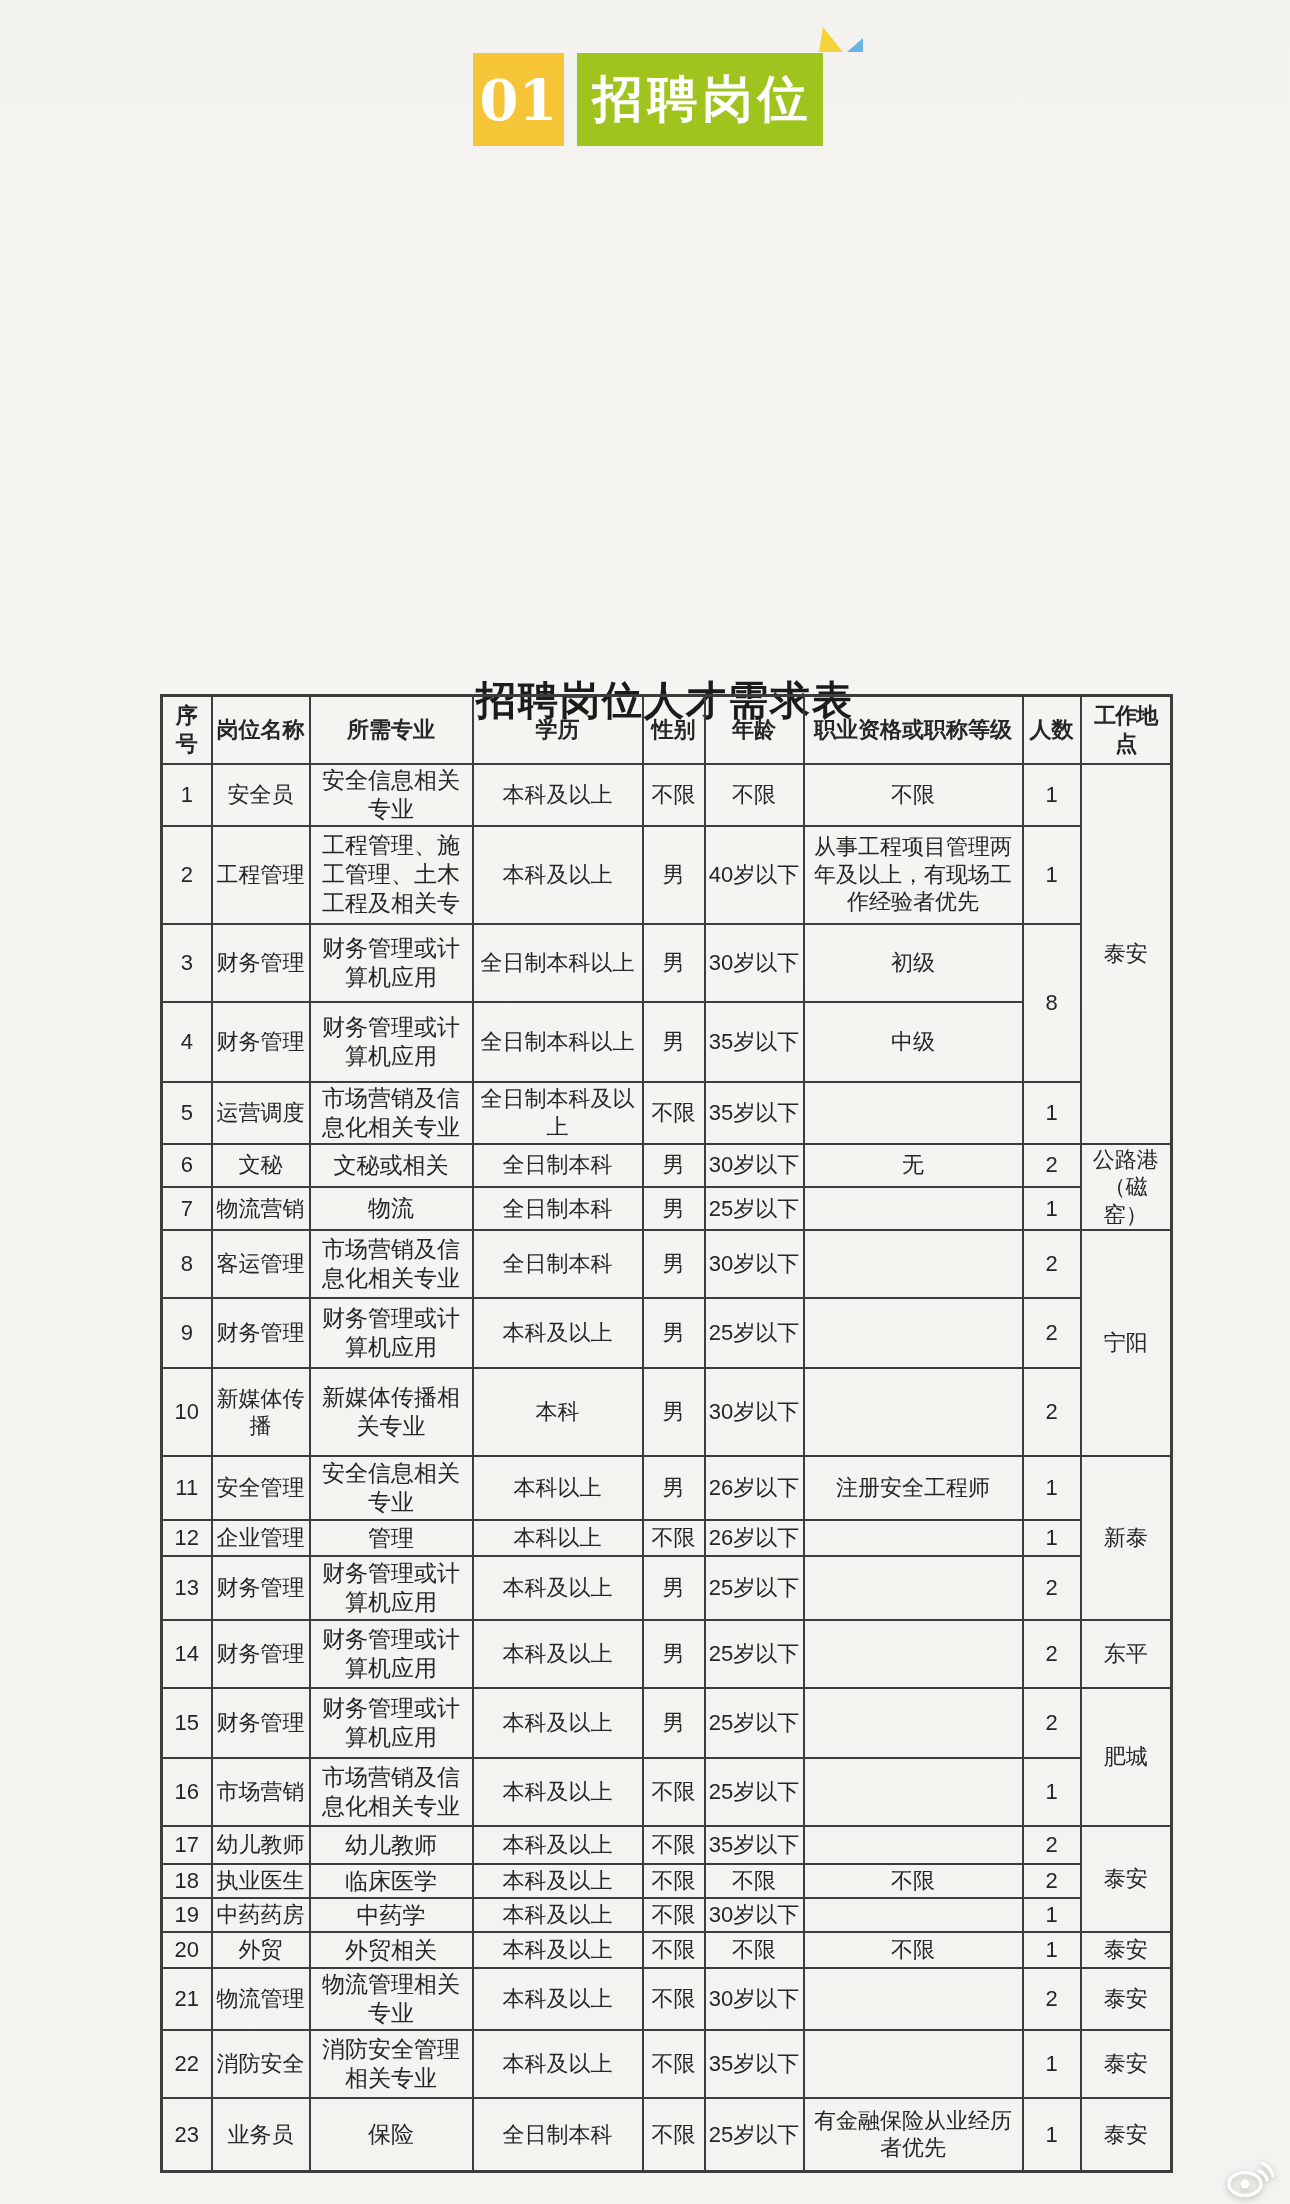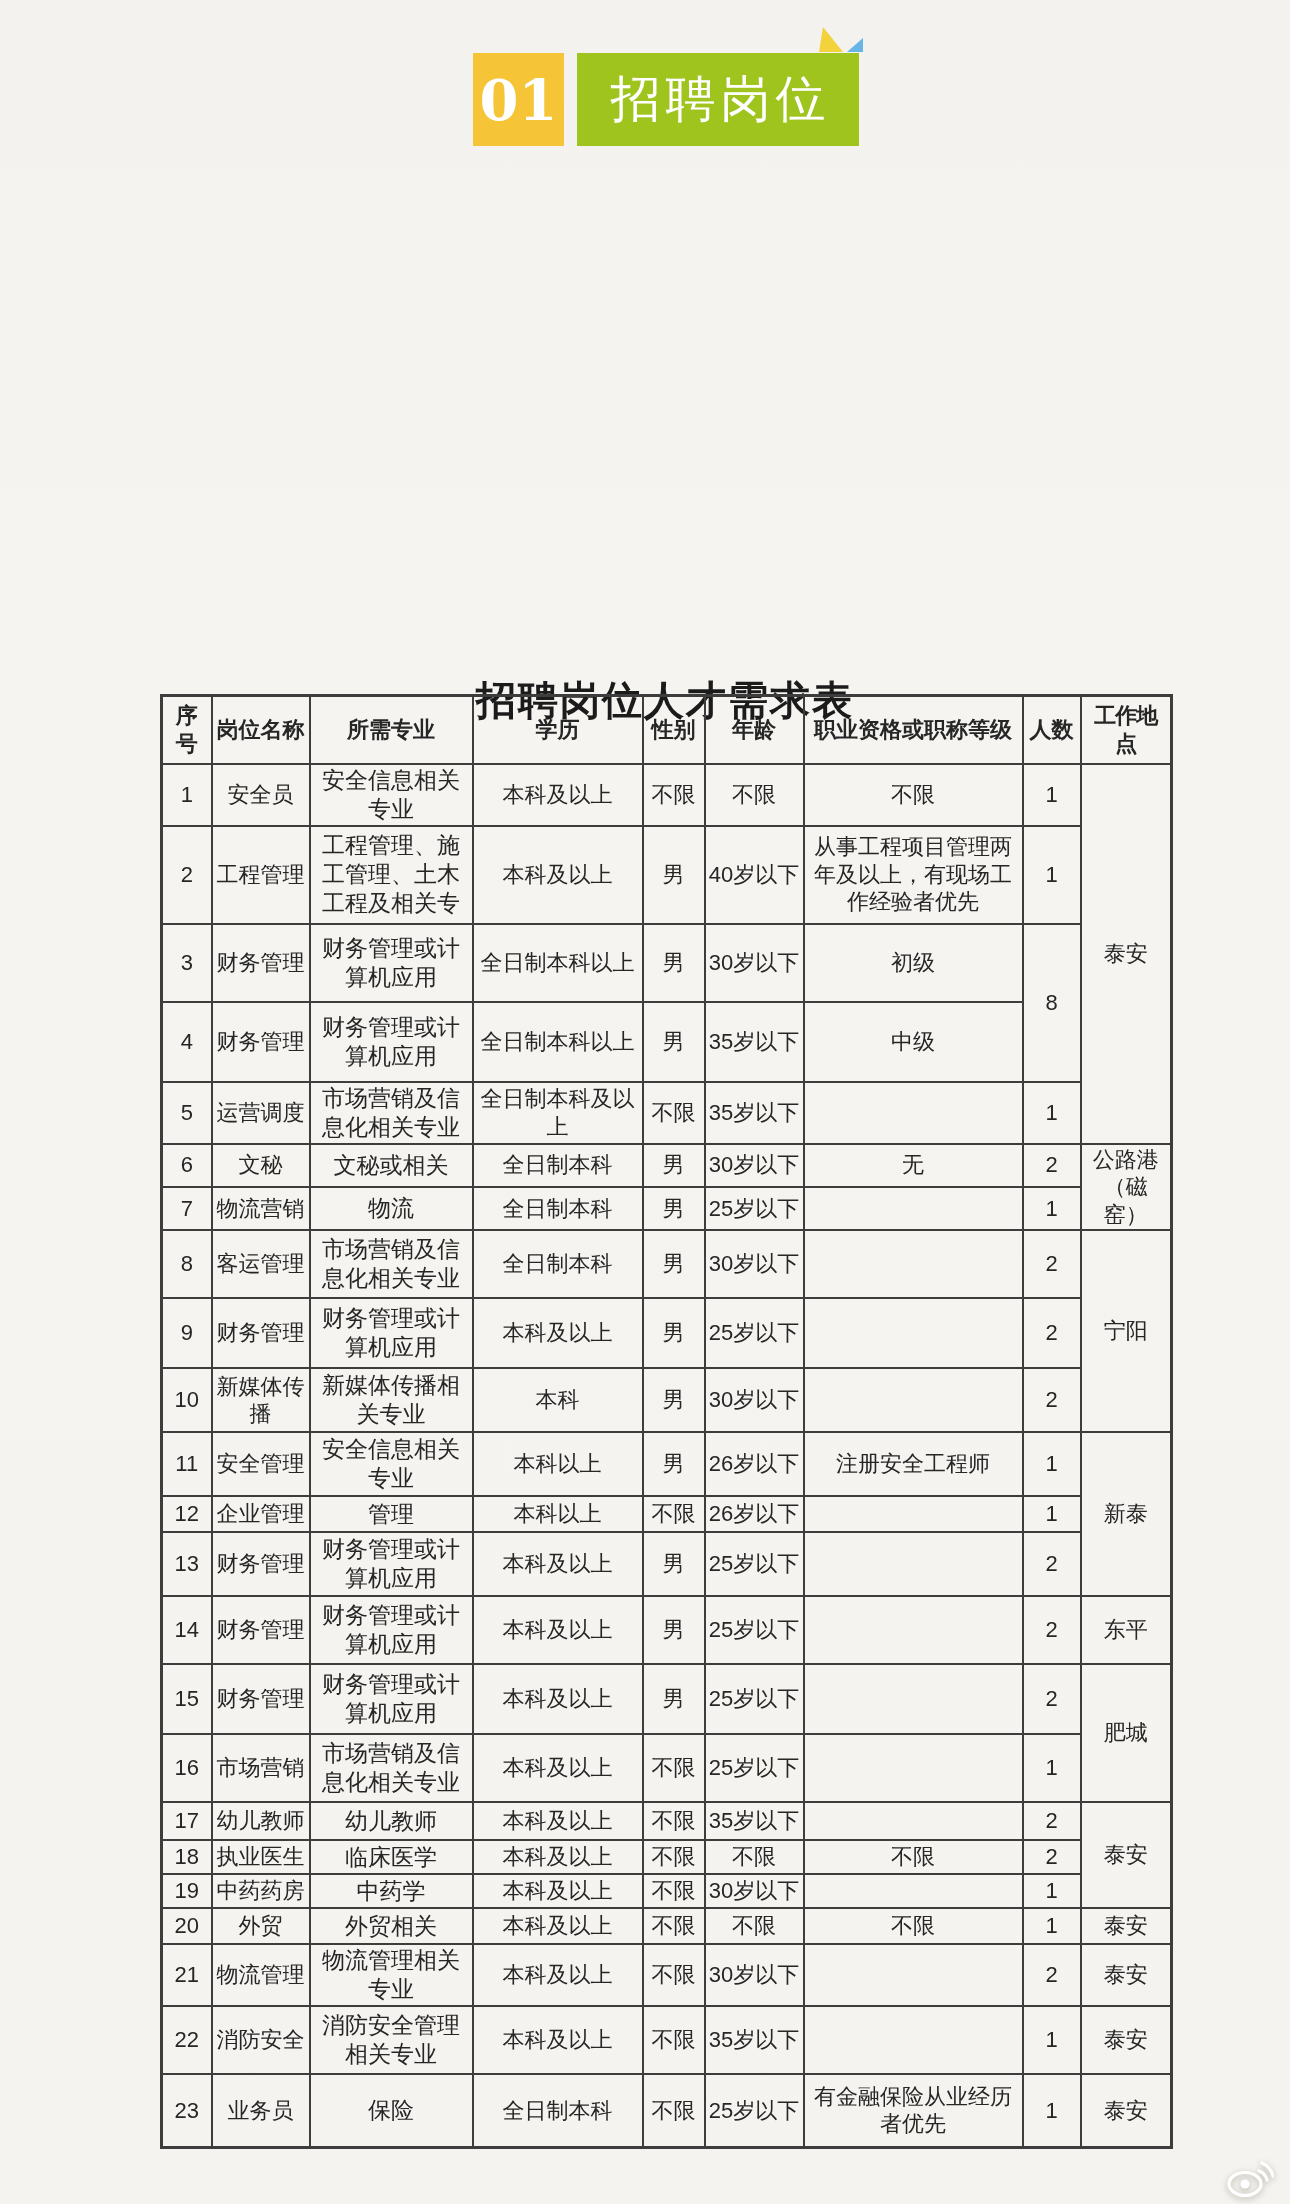--- a/index.html
+++ b/index.html
@@ -12,23 +12,23 @@
 
   
   .sec-header{position:absolute;left:0;top:0;width:100%;height:200px;}
   .badge-num{
     position:absolute;left:473px;top:53px;width:91px;height:93px;
     background:#f6c437;color:#ffffff;
     font-family:"DejaVu Serif",serif;font-size:56px;font-weight:600;
     display:flex;align-items:center;justify-content:center;
   }
   .badge-title{
-    position:absolute;left:577px;top:53px;width:282px;height:93px;
+    position:absolute;left:577px;top:53px;width:246px;height:93px;
     background:#9ec41d;color:#ffffff;
-    font-size:50px;font-weight:normal;letter-spacing:5px;
+    font-size:50px;font-weight:bold;letter-spacing:5px;
     display:flex;align-items:center;justify-content:center;
     padding-left:5px;box-sizing:border-box;
   }
   .corner-deco{position:absolute;left:818px;top:23px;}
 
   
   .intro{
     position:absolute;left:57px;top:238px;width:1192px;
     color:#57585a;font-size:40px;line-height:89px;letter-spacing:7px;
   }
@@ -191,21 +191,21 @@
         <tr style="height: 70px;">
           <td class="c0">9</td>
           <td class="c1">财务管理</td>
           <td class="c2">财务管理或计算机应用</td>
           <td class="c3">本科及以上</td>
           <td class="c4">男</td>
           <td class="c5">25岁以下</td>
           <td class="c6"></td>
           <td class="c7">2</td>
         </tr>
-        <tr style="height: 64px;">
+        <tr style="height: 88px;">
           <td class="c0">10</td>
           <td class="c1">新媒体传播</td>
           <td class="c2">新媒体传播相关专业</td>
           <td class="c3">本科</td>
           <td class="c4">男</td>
           <td class="c5">30岁以下</td>
           <td class="c6"></td>
           <td class="c7">2</td>
         </tr>
         <tr style="height: 64px;">

